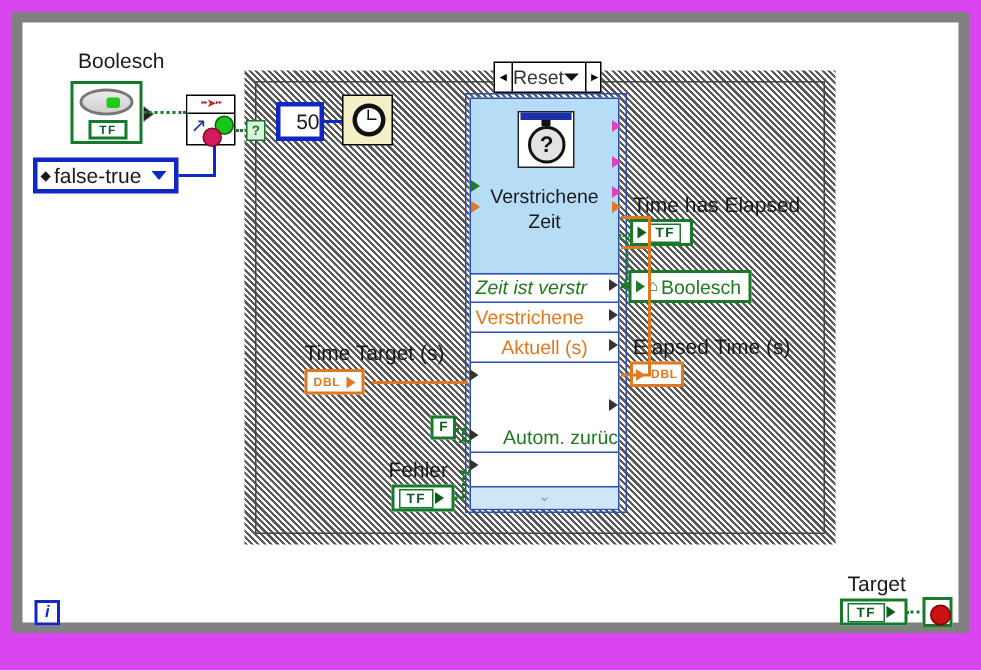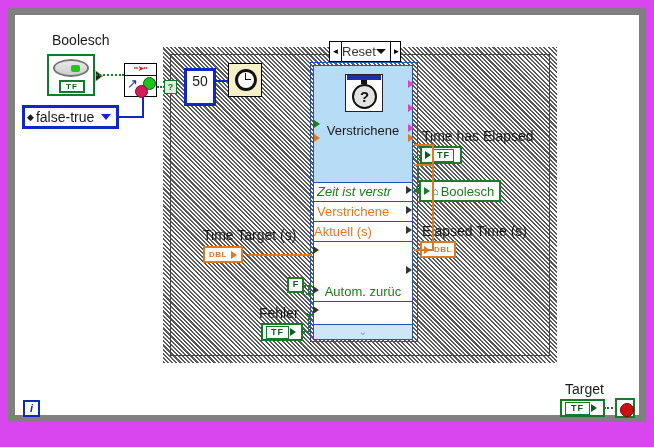--- a/index.html
+++ b/index.html
@@ -99,23 +99,23 @@
     position:absolute;left:18px;top:13px;width:11px;height:11px;
     border-radius:50%;background:#19c519;border:1px solid #0a5c0a;
   }
   .sel-node .led-r{
     position:absolute;left:10px;top:21px;width:11px;height:11px;
     border-radius:50%;background:#d41a5b;border:1px solid #7a0a2c;
   }
 
   
   .num-const{
-    position:absolute;left:184px;top:68px;width:32px;height:38px;
+    position:absolute;left:184px;top:68px;width:32px;height:26px;
     border:3px solid #0f27c4;background:#ffffff;box-sizing:border-box;
-    font-size:14px;color:#1a1a1a;text-align:center;line-height:21px;
+    font-size:14px;color:#1a1a1a;text-align:right;line-height:21px;
   }
 
   
   .wait-node{
     position:absolute;left:228px;top:63px;width:34px;height:34px;
     border:1px solid #000;background:#f5f0c8;box-sizing:border-box;
   }
   .wait-node .face{
     position:absolute;left:6px;top:5px;width:22px;height:22px;
     border-radius:50%;background:#111;
@@ -211,22 +211,22 @@
   .xvi-title{
     position:absolute;left:0;right:0;top:56px;
     text-align:center;font-size:13px;color:#1a1a1a;line-height:17px;
   }
   .xvi-row{
     position:absolute;left:0;right:0;height:20px;
     border-bottom:1px solid #2b4fb0;box-sizing:border-box;
     font-size:13px;line-height:19px;white-space:nowrap;overflow:hidden;
   }
   .xvi-row.out{text-align:left;padding-left:3px;}
-  .xvi-row.cen{}
-  .xvi-row.inp{text-align:center;padding-left:0;}
+  .xvi-row.cen{text-align:center;}
+  .xvi-row.inp{text-align:right;padding-left:0;}
   .c-green{color:#1e7b1e;}
   .c-orange{color:#e07820;}
   .c-olive{color:#9c8c28;}
   .xvi-foot{
     position:absolute;left:0;right:0;bottom:0;height:15px;
     background:#cfe6f7;border-top:1px solid #2b4fb0;box-sizing:border-box;
     text-align:center;color:#7b97c9;font-size:10px;line-height:13px;
   }
 
   
@@ -393,20 +393,21 @@
   <div class="xvi">
     <div class="xvi-head">
       <div class="xvi-icon">
         <div class="capbar"></div>
           <div class="stem"></div>
         <div class="circ"></div>
           <div class="qm">?</div>
       </div>
       <div class="xvi-title">
         <div>Verstrichene</div>
+        <div>Zeit</div>
       </div>
     </div>
 
     <div class="xvi-row out c-green" style="top:116px;font-style:italic;">Zeit ist verstr</div>
     <div class="xvi-row out c-orange" style="top:136px;">Verstrichene</div>
     <div class="xvi-row cen c-orange" style="top:156px;">Aktuell (s)</div>
     <div class="xvi-row inp c-green" style="top:216px;">Autom. zurüc</div>
 
     <div class="xvi-foot">⌄</div>
 

